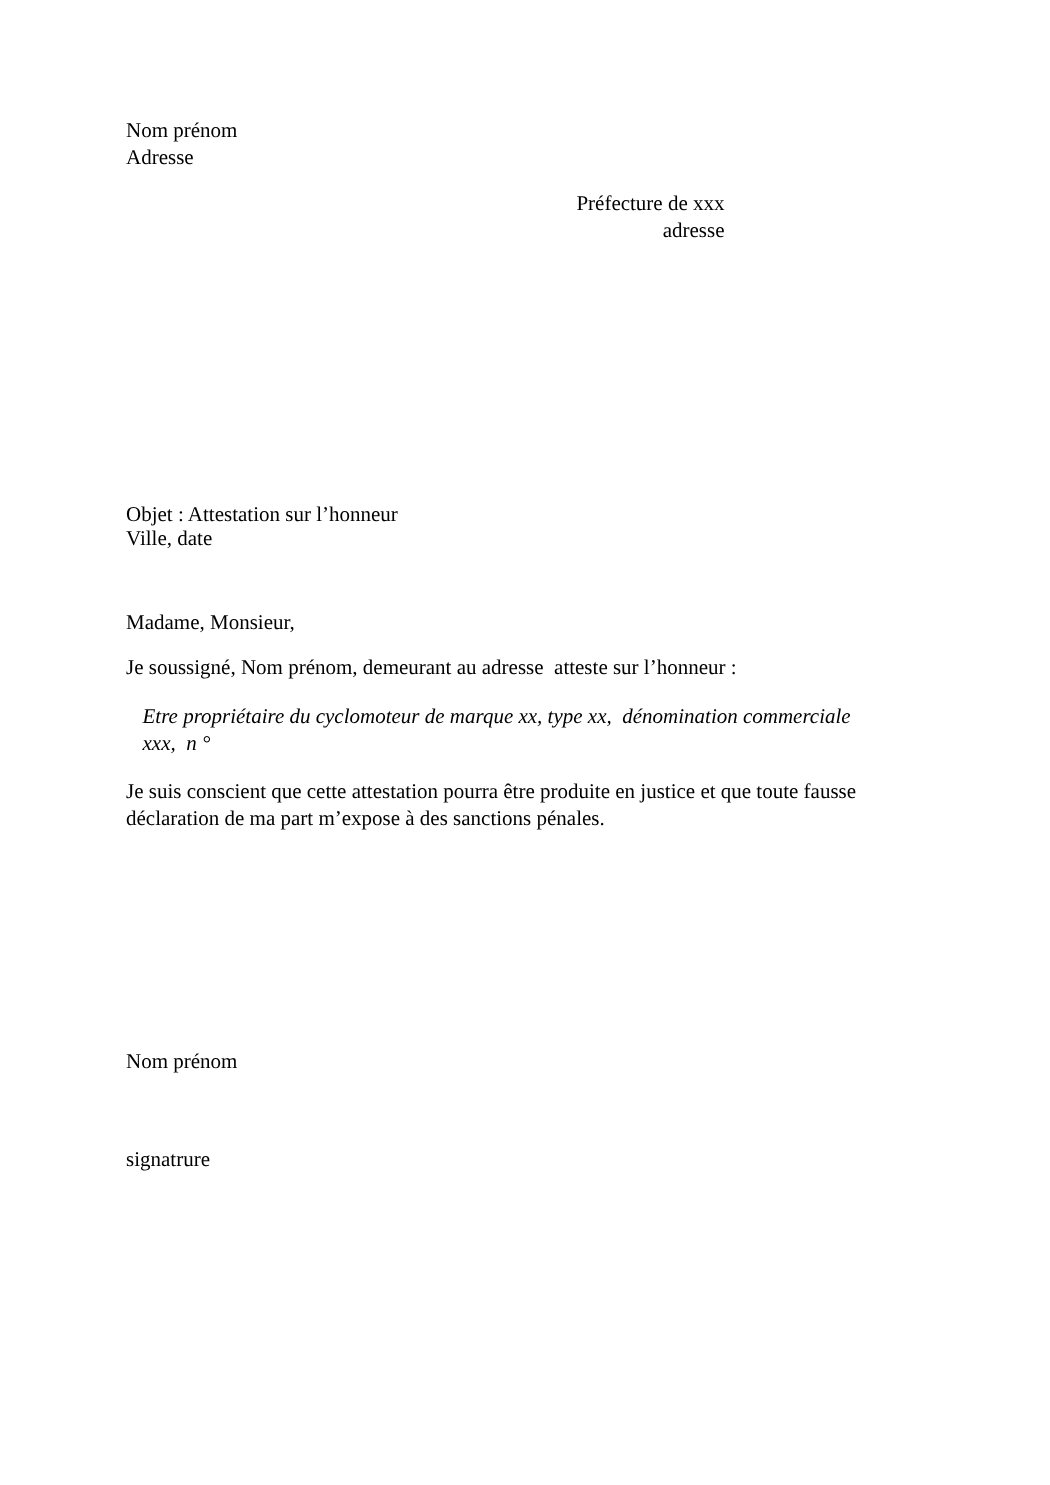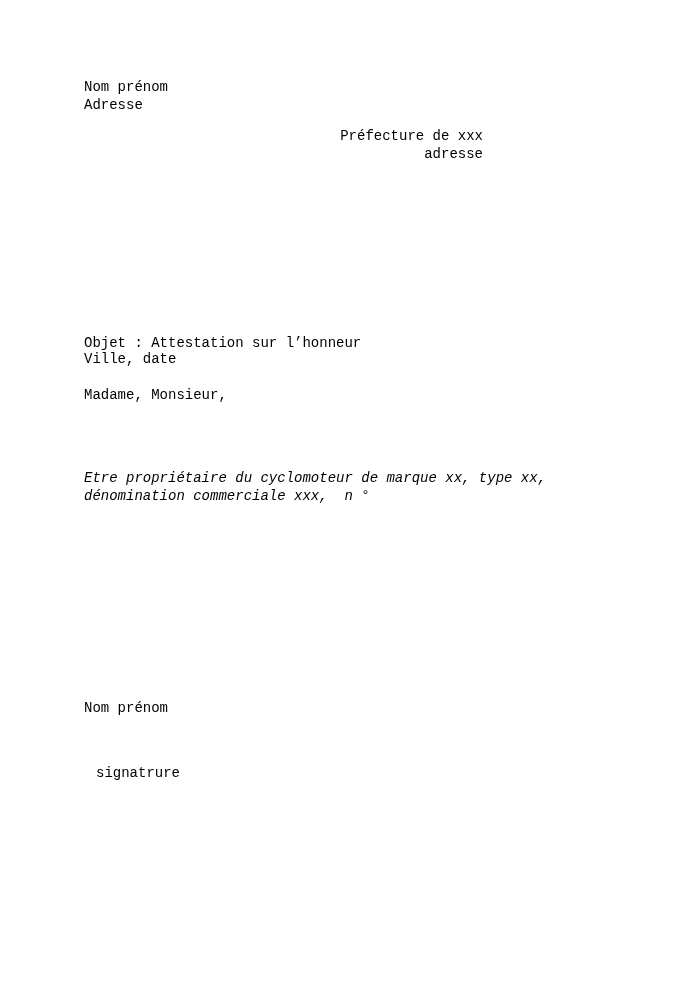--- a/index.html
+++ b/index.html
@@ -6,57 +6,60 @@
     margin: 0;
     padding: 0;
     background: #ffffff;
   }
   .page {
     position: relative;
     width: 576px;
     height: 990px;
     background: #ffffff;
     color: #000000;
-    font-family: Liberation Mono, monospace;
+    font-family: Liberation Serif, serif;
     font-size: 14px;
     line-height: 17.5px;
     overflow: hidden;
   }
   .abs { position: absolute; }
   .line { white-space: pre-wrap; }
   .right-block { text-align: right; }
-  .italic { font-style: italic; }
+  .italic { font-style: italic; margin-left: 11px; }
 </style>
 </head>
 <body>
 
 <div class="page">
 
   <div class="abs" style="left:84px; top:79px;">
     <div class="line">Nom prénom</div>
     <div class="line">Adresse</div>
   </div>
 
   <div class="abs right-block" style="right:93px; top:128px;">
     <div class="line">Préfecture de xxx</div>
     <div class="line">adresse</div>
   </div>
 
   <div class="abs line" style="left:84px; top:307px;margin-top:44px;">Ville, date</div>
 
   <div class="abs line" style="left:84px; top:335px;">Objet : Attestation sur l’honneur</div>
 
-  <div class="abs line" style="left:84px; top:387px;">Madame, Monsieur,</div>
+  <div class="abs line" style="left:84px; top:407px;">Madame, Monsieur,</div>
 
+  <div class="abs line" style="left:84px; top:437px;">Je soussigné, Nom prénom, demeurant au adresse  atteste sur l’honneur :</div>
 
   <div class="abs italic" style="left:84px; top:470px;">
     <div class="line">Etre propriétaire du cyclomoteur de marque xx, type xx,  dénomination commerciale xxx,  n °</div>
   </div>
 
   <div class="abs" style="left:84px; top:520px;">
+    <div class="line">Je suis conscient que cette attestation pourra être produite en justice et que toute fausse</div>
+    <div class="line">déclaration de ma part m’expose à des sanctions pénales.</div>
   </div>
 
 
   <div class="abs line" style="left:84px; top:700px;">Nom prénom</div>
 
-  <div class="abs line" style="left:96px; top:765px;">signatrure</div>
+  <div class="abs line" style="left:84px; top:765px;">signatrure</div>
 
 </div>
 
 </body></html>

